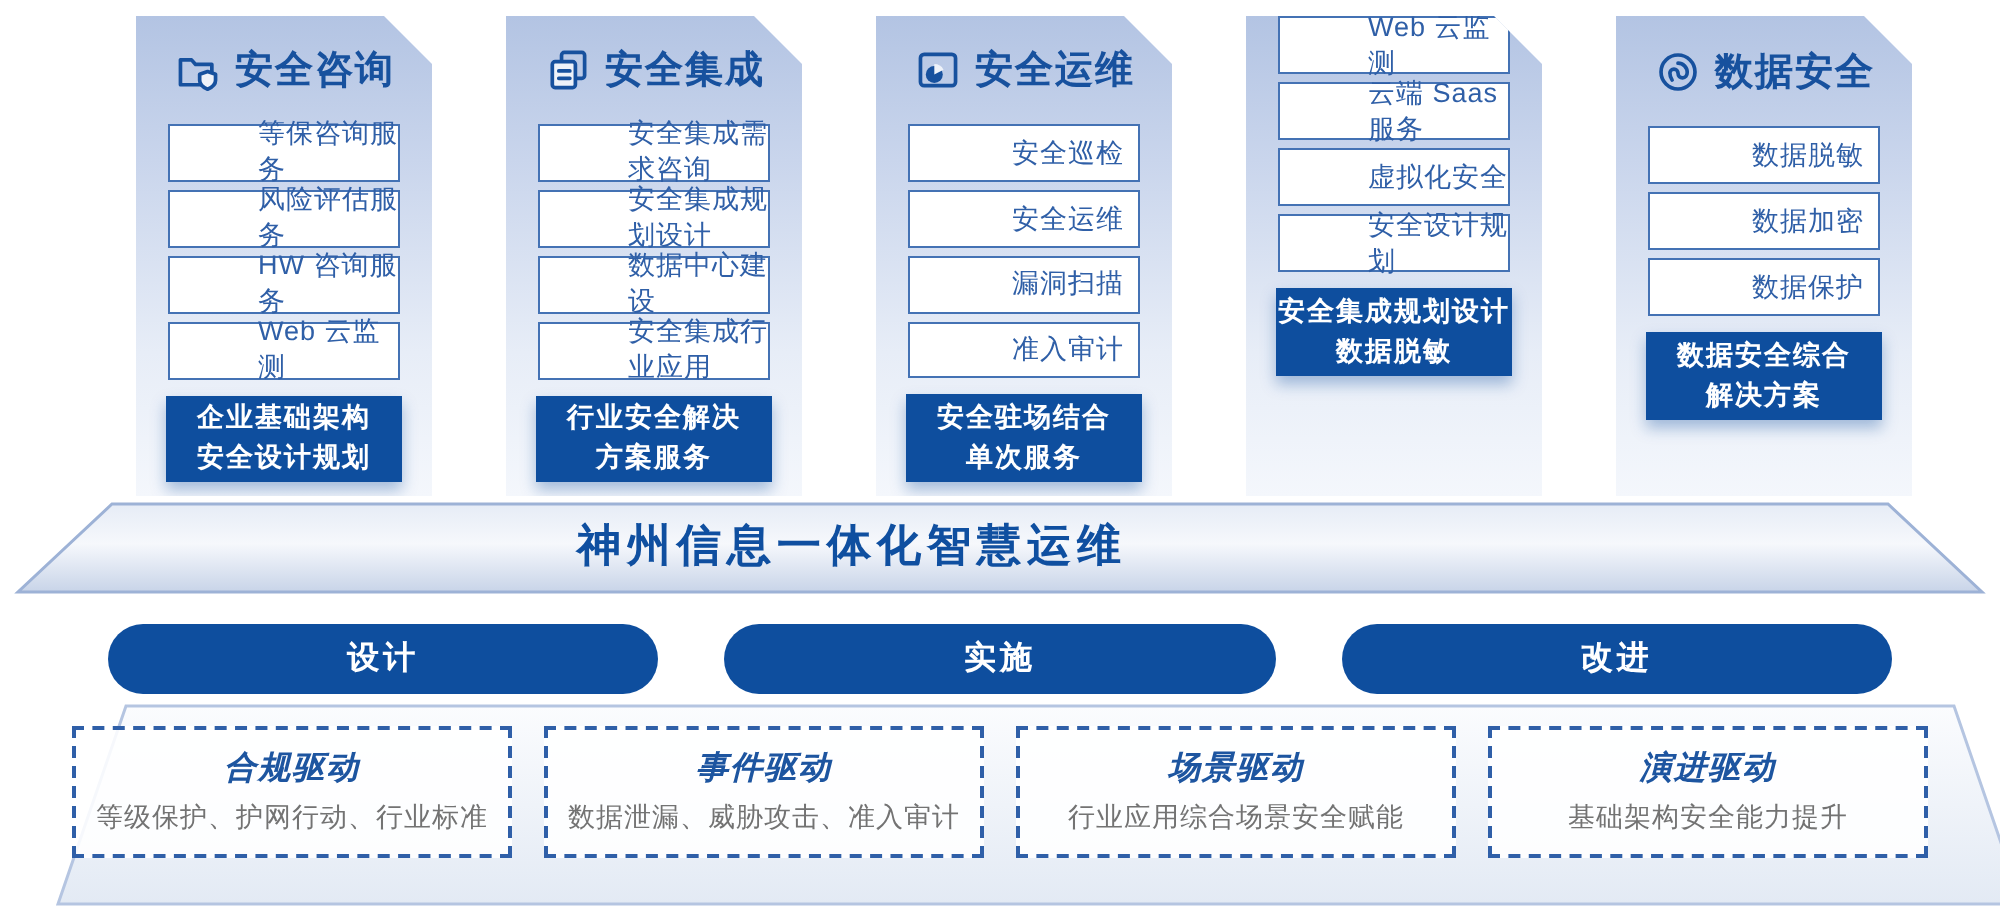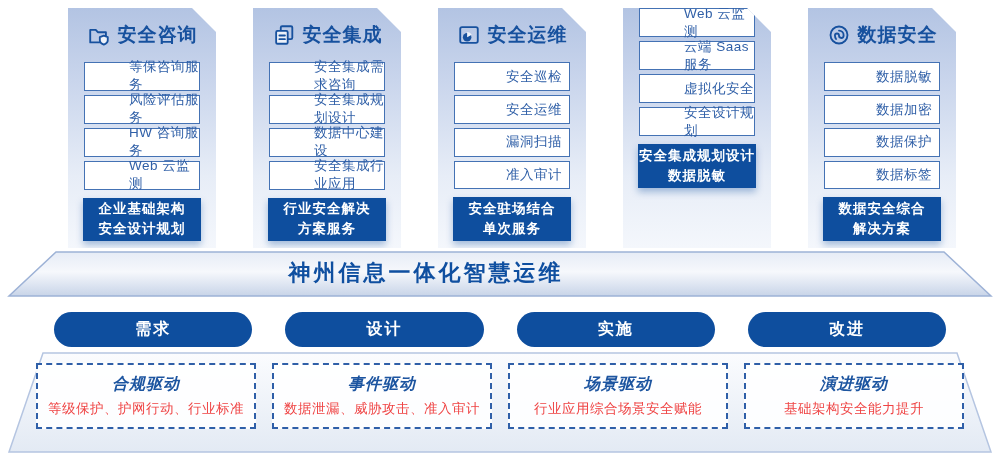--- a/index.html
+++ b/index.html
@@ -40,28 +40,28 @@
     color:#0f4fa0;font-size:22px;font-weight:bold;letter-spacing:3px;
   }
   
   .pills-row{position:absolute;top:312px;left:44px;width:912px;display:flex;gap:13px;}
   .pill{
     flex:1;margin:0 10px;height:35px;border-radius:18px;background:#0e4e9e;
     display:flex;align-items:center;justify-content:center;
     color:#fff;font-size:16px;font-weight:bold;letter-spacing:2px;
   }
   
-  .bottom-zone{position:absolute;top:352px;left:0;width:876px;height:102px;}
+  .bottom-zone{position:absolute;top:352px;left:0;width:876px;height:102px;padding-left:20px;}
   .drivers-row{position:absolute;top:11px;left:36px;width:928px;display:flex;gap:16px;}
   .driver{
     flex:1;height:62px;border:2px dashed #2f5fa8;background:rgba(255,255,255,.88);
     display:flex;flex-direction:column;align-items:center;justify-content:center;
   }
   .driver-title{font-size:16px;font-weight:bold;font-style:italic;color:#1d55a0;letter-spacing:1px;}
-  .driver-desc{margin-top:5px;font-size:13.5px;color:#ef4444;letter-spacing:.5px;}
+  .driver-desc{margin-top:5px;font-size:13.5px;color:#737373;letter-spacing:.5px;}
 </style>
 </head>
 <body>
 
 <div class="stage">
 
   <div class="cards-row">
 
     <div class="card">
       <div class="card-header">
@@ -142,21 +142,20 @@
           <svg width="24" height="24" viewBox="0 0 26 26" fill="none" stroke="#17519e" stroke-width="2" stroke-linecap="round">
             <circle cx="13" cy="13" r="9.2"></circle>
             <path d="M13 8.2a5 5 0 0 1 5 5c0 1.8-1.1 3-2.5 3s-2.5-1-2.5-2.6a2.2 2.2 0 0 0-4.4 0c0 1.4.5 2.7 1.2 3.7"></path>
           </svg>
         </span>
         <span>数据安全</span>
       </div>
       <div class="item">数据脱敏</div>
       <div class="item">数据加密</div>
       <div class="item">数据保护</div>
-      <div class="item">数据标签</div>
       <div class="card-footer">
         <span>数据安全综合</span>
         <span>解决方案</span>
       </div>
     </div>
 
   </div>
 
   <div class="banner">
     <svg width="1000" height="47" viewBox="0 0 1000 47">
@@ -166,21 +165,20 @@
           <stop offset="0.45" stop-color="#f6f8fc"></stop>
           <stop offset="1" stop-color="#c8d4e8"></stop>
         </linearGradient>
       </defs>
       <polygon points="56,1 944,1 991,45 9,45" fill="url(#gBanner)" stroke="#9db2d6" stroke-width="1.5"></polygon>
     </svg>
     <div class="banner-title">神州信息一体化智慧运维</div>
   </div>
 
   <div class="pills-row">
-    <div class="pill">需求</div>
     <div class="pill">设计</div>
     <div class="pill">实施</div>
     <div class="pill">改进</div>
   </div>
 
   <div class="bottom-zone">
     <svg width="1000" height="102" viewBox="0 0 1000 102">
       <defs>
         <linearGradient id="gBottom" x1="0" y1="0" x2="0" y2="1">
           <stop offset="0" stop-color="#fbfcfe"></stop>

